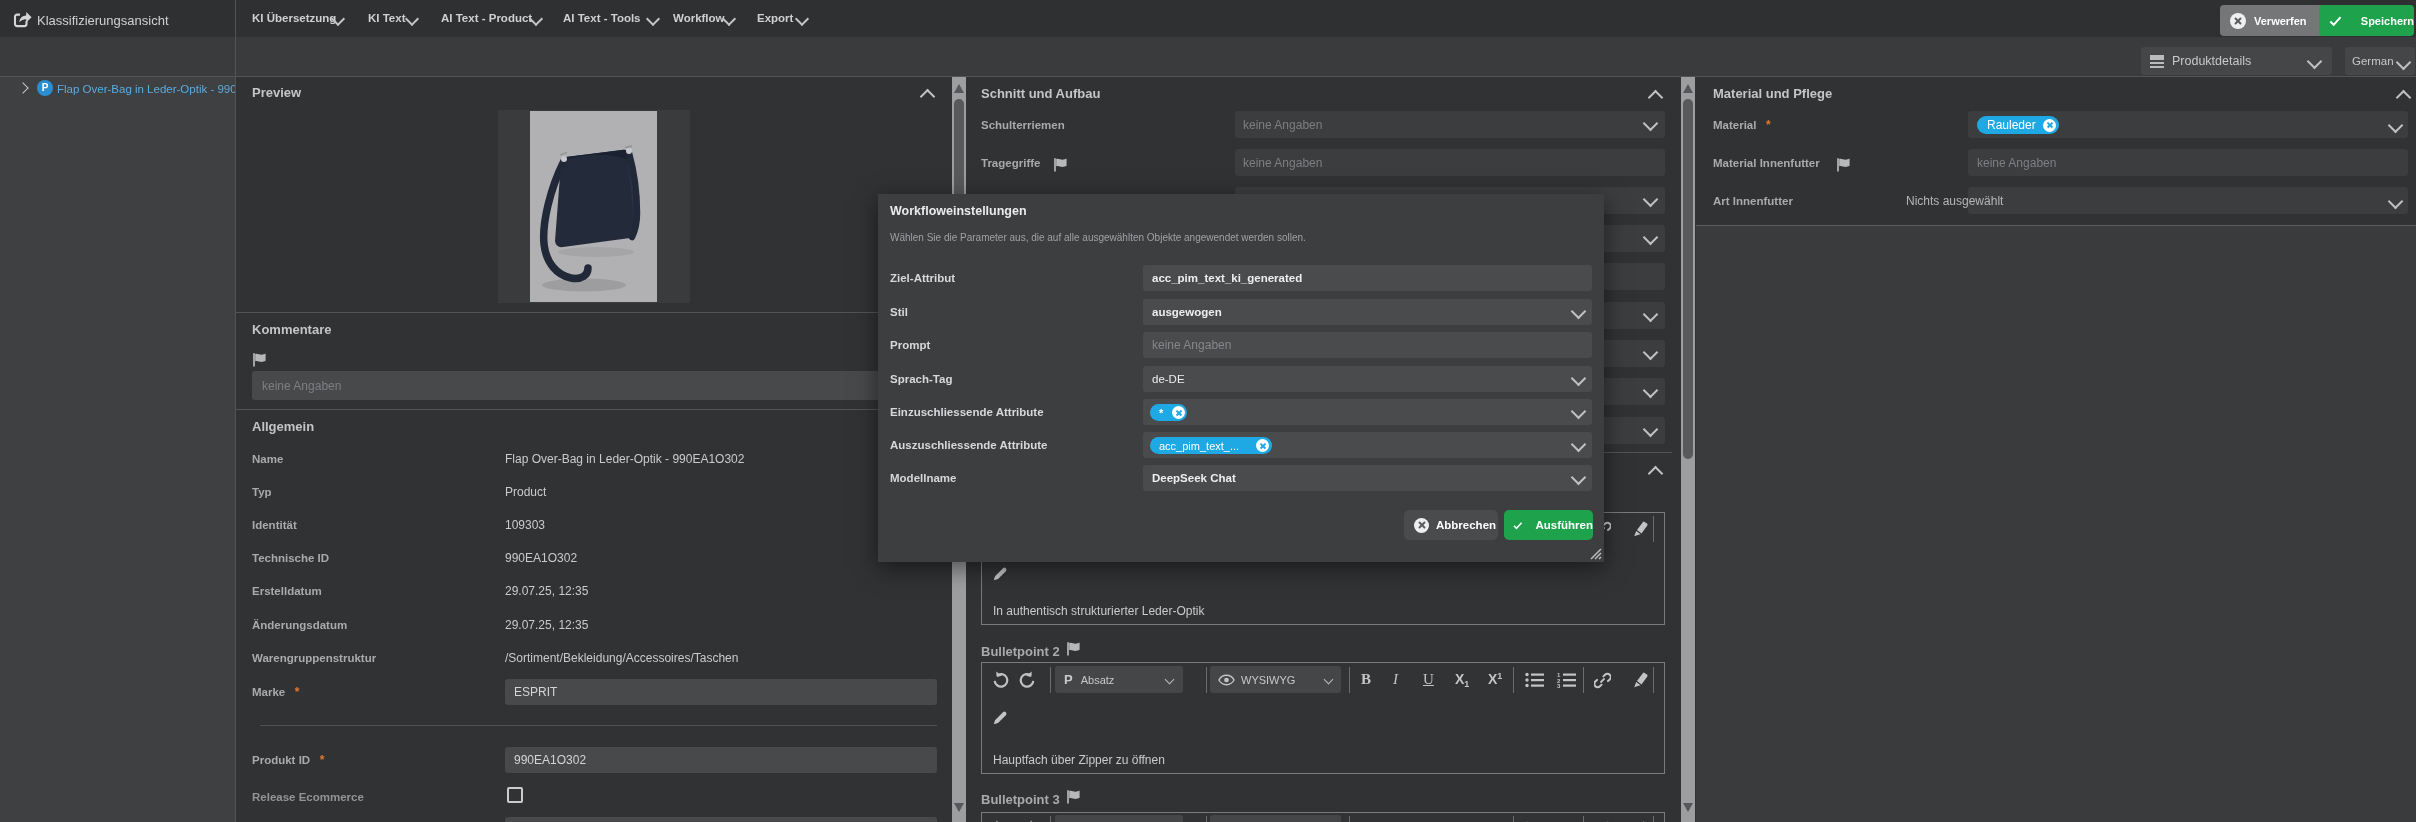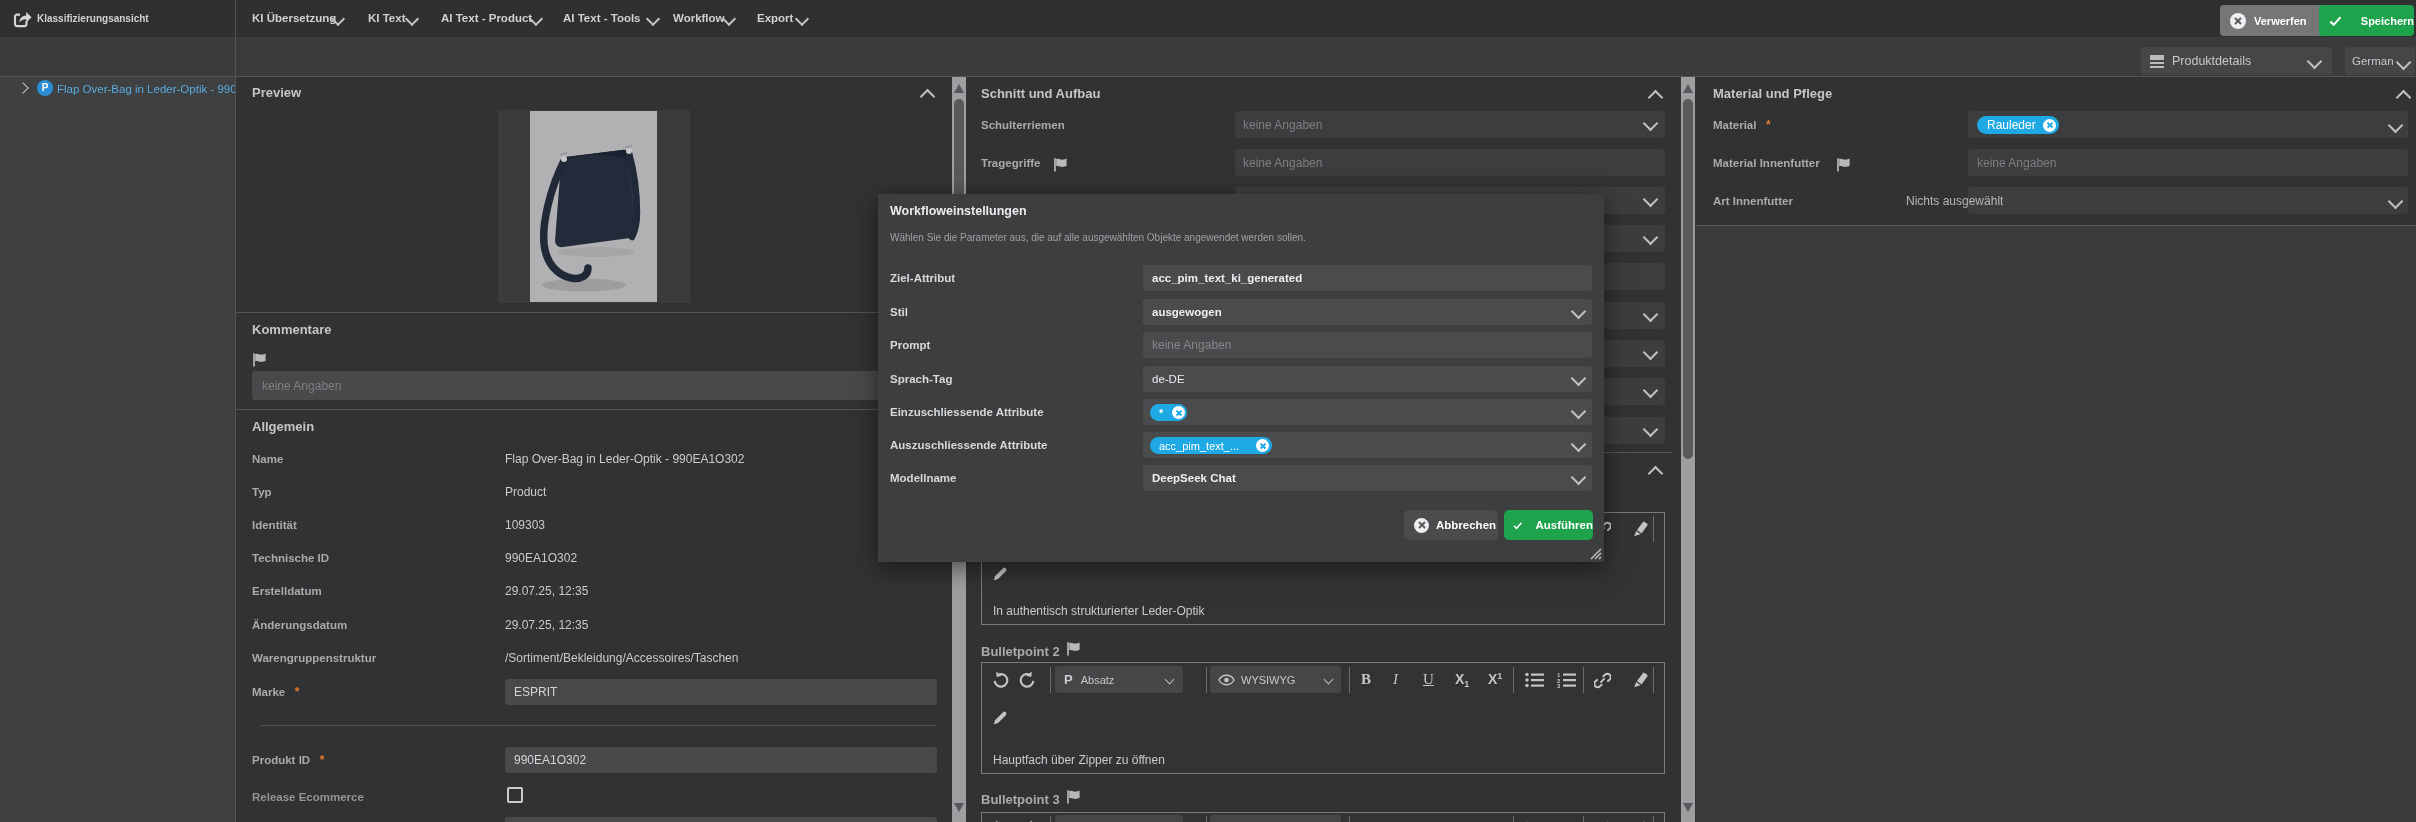--- a/index.html
+++ b/index.html
@@ -42,21 +42,21 @@
 <div id="app">
 
 <div class="abs" style="left:0;top:0;width:2416px;height:37px;background:#2f3031"></div>
 <div class="abs" style="left:0;top:37px;width:2416px;height:39px;background:#3a3b3c"></div>
 <div class="hline" style="left:0;top:76px;width:2416px"></div>
 <div class="abs" style="left:235px;top:0;width:1px;height:822px;background:#515356"></div>
 <svg class="abs" style="left:13px;top:9px" width="20" height="19" viewBox="0 0 20 19">
       <path d="M13.5 12 V15 a2.1 2.1 0 0 1 -2.1 2.1 H4.1 A2.1 2.1 0 0 1 2 15 V7.7 a2.1 2.1 0 0 1 2.1 -2.1 H7" fill="none" stroke="#d3d5d7" stroke-width="2.1"></path>
       <path d="M6.3 13.2 C6.7 8.7 9.6 6.6 13.2 6.5 V3.1 L18.6 8.3 13.2 13.5 V10.2 C10.4 10.3 8.2 11.3 6.3 13.2 Z" fill="#d3d5d7"></path>
     </svg>
-<div class="abs" style="left:37px;top:13px;font-size:10px;color:#cfd1d3;font-weight:700">Klassifizierungsansicht</div>
+<div class="abs" style="left:37px;top:13px;font-size:13px;color:#cfd1d3;font-weight:400">Klassifizierungsansicht</div>
 
 <div class="abs" style="left:252px;top:12px;font-size:11.5px;font-weight:600;color:#ced0d2;white-space:nowrap">KI Übersetzung</div>
 <i class="mch abs" style="left:333px;top:14px;position:absolute;margin:0"></i>
 <div class="abs" style="left:368px;top:12px;font-size:11.5px;font-weight:600;color:#ced0d2;white-space:nowrap">KI Text</div>
 <i class="mch abs" style="left:407px;top:14px;position:absolute;margin:0"></i>
 <div class="abs" style="left:441px;top:12px;font-size:11.5px;font-weight:600;color:#ced0d2;white-space:nowrap">AI Text - Product</div>
 <i class="mch abs" style="left:531px;top:14px;position:absolute;margin:0"></i>
 <div class="abs" style="left:563px;top:12px;font-size:11.5px;font-weight:600;color:#ced0d2;white-space:nowrap">AI Text - Tools</div>
 <i class="mch abs" style="left:648px;top:14px;position:absolute;margin:0"></i>
 <div class="abs" style="left:673px;top:12px;font-size:11.5px;font-weight:600;color:#ced0d2;white-space:nowrap">Workflow</div>

